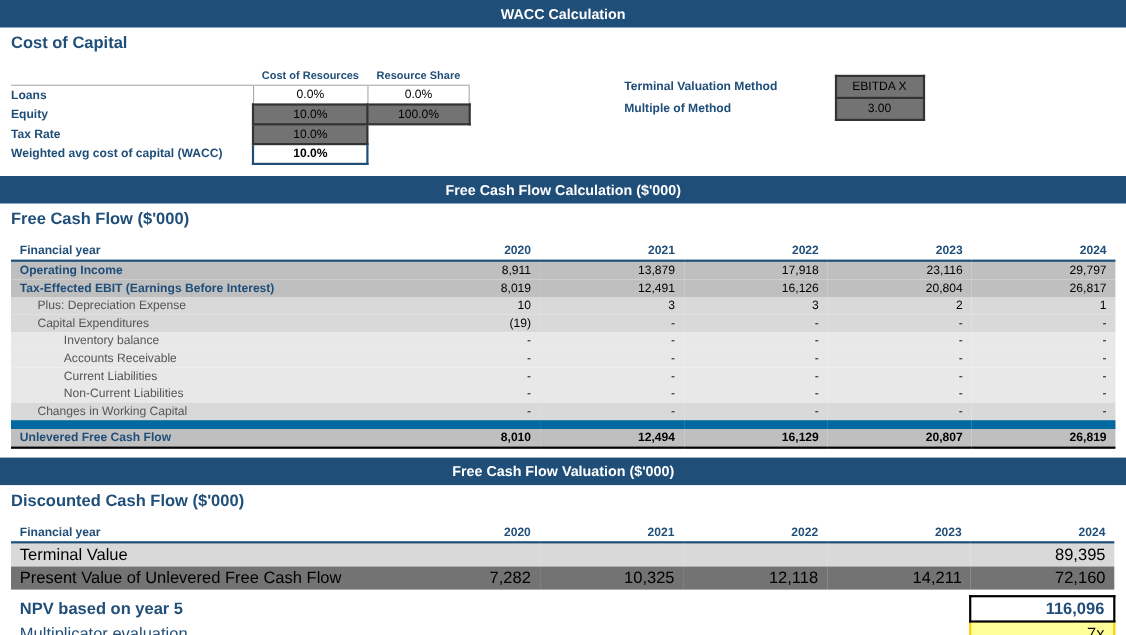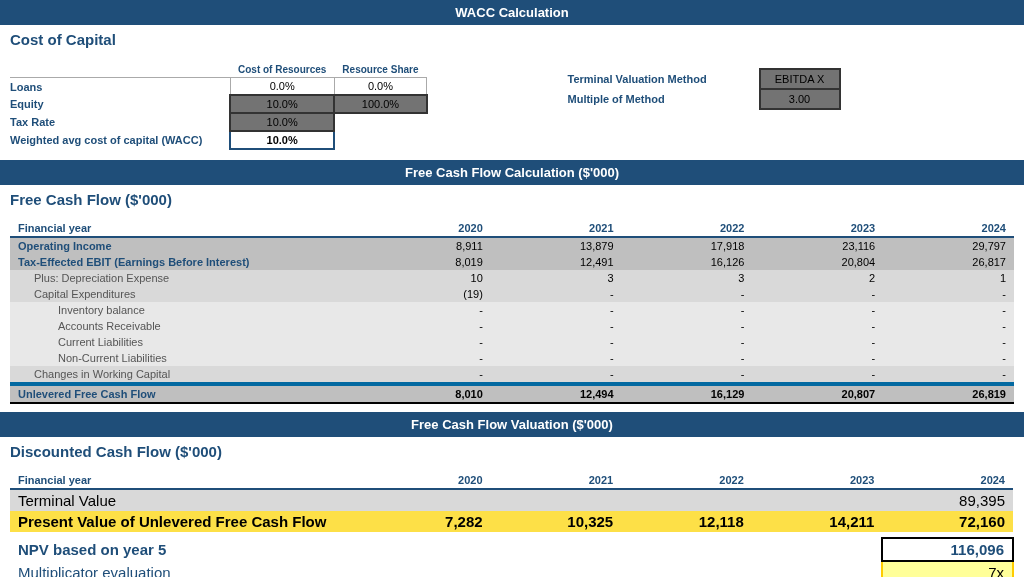--- a/index.html
+++ b/index.html
@@ -171,21 +171,21 @@
     .row-bg-light {
       background: #d9d9d9;
     }
 
     .row-bg-lighter {
       background: #e8e8e8;
     }
 
     .row-total {
       background: #bfbfbf;
-      border-top: 4px solid #0369a1;
+      border-top: 8px solid #0369a1;
       border-bottom: 2px solid #000;
       font-weight: bold;
     }
 
     
     .dcf-section {
       padding: 4px 10px 8px 10px;
     }
 
     .dcf-table {
@@ -234,22 +234,21 @@
 
     .col-year {
       min-width: 80px;
     }
 
     .terminal-value-row td {
       background: #d9d9d9;
     }
 
     .pv-row td {
-      background: #fde047;
-      font-weight: bold;
+      background: #737373;
     }
   </style>
 </head>
 <body>
 
 <div class="section-header">
   <span>WACC Calculation</span>
 </div>
 
 <div>

